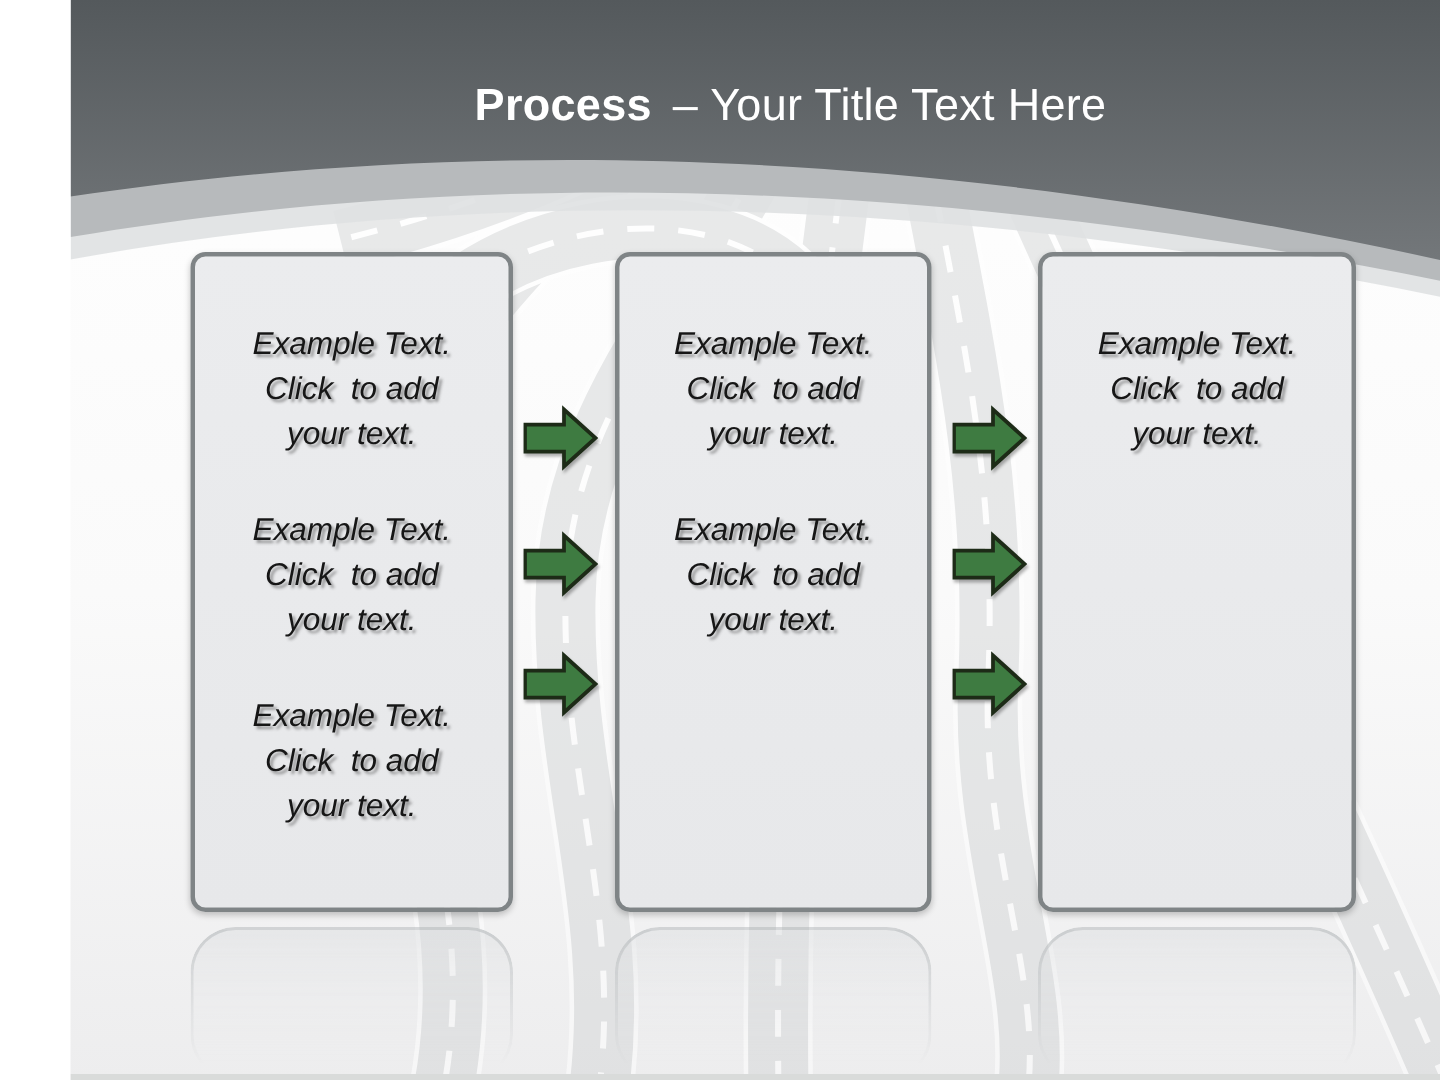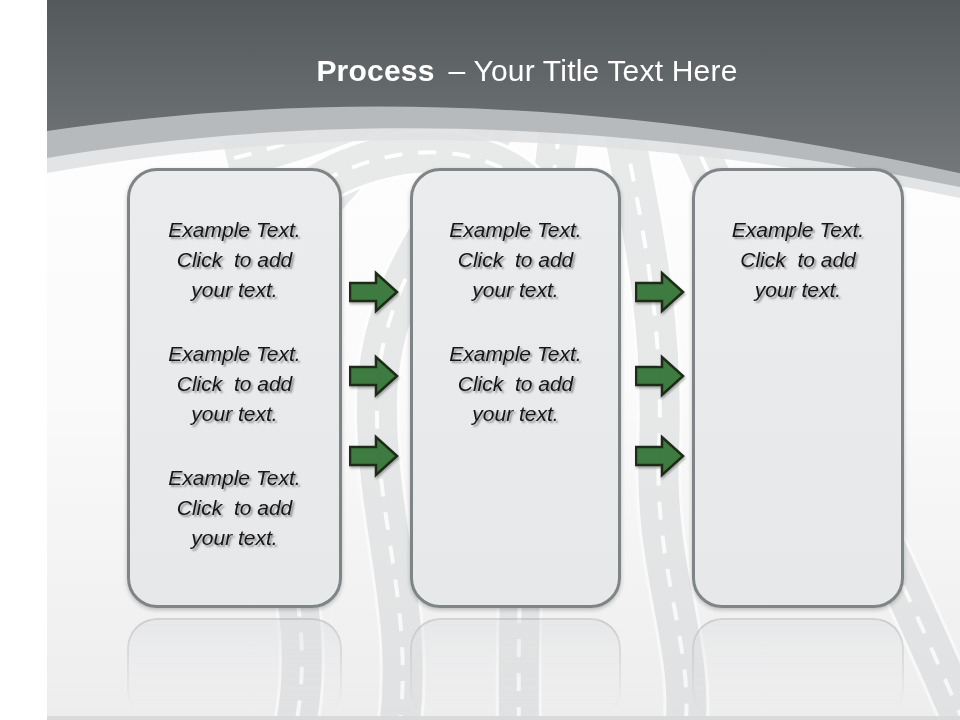--- a/index.html
+++ b/index.html
@@ -20,21 +20,21 @@
     text-align:center;color:var(--title,#ffffff);font-size:30px;line-height:38px;
     letter-spacing:.2px;
   }
   .slide-title .emph{font-weight:700;}
   .slide-title .rest{font-weight:400;margin-left:14px;}
 
   .pbox{
     position:absolute;top:168px;height:440px;z-index:3;box-sizing:border-box;
     background:linear-gradient(180deg,#ebecee 0%,#e7e8ea 100%);
     border:3px solid var(--box-border,#7f8486);
-    border-radius:30px;
+    border-radius:10px;
     box-shadow:0 2px 4px rgba(0,0,0,.22);
     padding:44px 12px 0 12px;
   }
   .pbox-1{left:80px;width:215px;}
   .pbox-2{left:363px;width:211px;}
   .pbox-3{left:645px;width:212px;}
   .ptext{
     margin:0 0 34px 0;
     font-style:italic;font-size:21px;line-height:30px;
     color:var(--text,#161616);text-align:center;white-space:pre-wrap;

